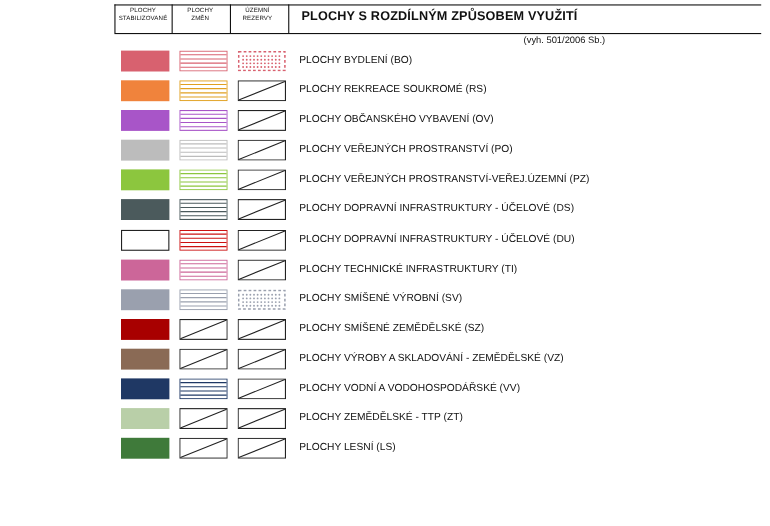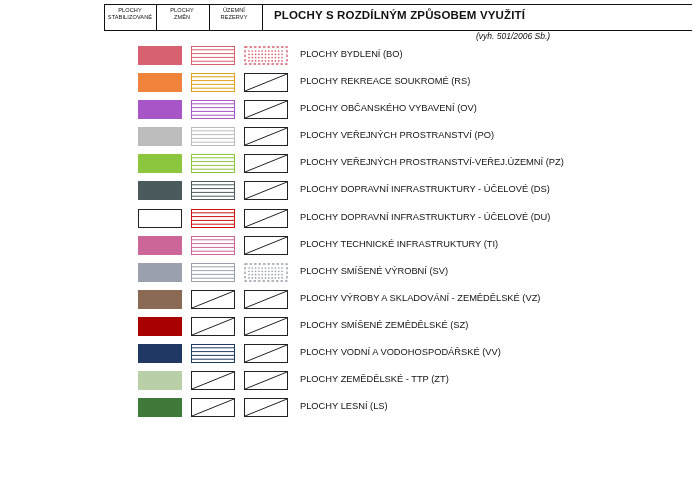--- a/index.html
+++ b/index.html
@@ -85,32 +85,30 @@
     font-weight: bold;
     letter-spacing: .15px;
     color: #111;
     white-space: nowrap;
   }
   .hdr-sub {
     position: absolute;
     left: 476px;
     top: 31px;
     font-size: 8.5px;
-    font-style: italic;
     color: #111;
     white-space: nowrap;
   }
 
   
   .rows {
     position: absolute;
     left: 0;
     top: 42px;
     width: 656px;
-    margin-left: 28px;
   }
   .row {
     position: relative;
     height: 27.1px;
   }
   .swatch {
     position: absolute;
     top: 4px;
     width: 44px;
     height: 19px;
@@ -376,42 +374,42 @@
             <circle cx="21.5" cy="14.9" r="0.85" fill="#9aa0ae"></circle>
             <circle cx="24.8" cy="14.9" r="0.85" fill="#9aa0ae"></circle>
             <circle cx="28.1" cy="14.9" r="0.85" fill="#9aa0ae"></circle>
             <circle cx="31.4" cy="14.9" r="0.85" fill="#9aa0ae"></circle>
             <circle cx="34.7" cy="14.9" r="0.85" fill="#9aa0ae"></circle>
             <circle cx="38.0" cy="14.9" r="0.85" fill="#9aa0ae"></circle>
           </svg></div>
         <div class="label">PLOCHY SMÍŠENÉ VÝROBNÍ (SV)</div>
       </div>
       <div class="row">
+        <div class="swatch sw1" style="background:#a80000;"></div>
+        <div class="swatch sw2"><svg width="44" height="19" viewBox="0 0 44 19">
+            <rect x="0.5" y="0.5" width="43" height="18" fill="#fff" stroke="#222" stroke-width="1"></rect>
+            <line x1="1" y1="18" x2="43" y2="1" stroke="#222" stroke-width="1"></line>
+          </svg></div>
+        <div class="swatch sw3"><svg width="44" height="19" viewBox="0 0 44 19">
+            <rect x="0.5" y="0.5" width="43" height="18" fill="#fff" stroke="#222" stroke-width="1"></rect>
+            <line x1="1" y1="18" x2="43" y2="1" stroke="#222" stroke-width="1"></line>
+          </svg></div>
+        <div class="label">PLOCHY SMÍŠENÉ ZEMĚDĚLSKÉ (SZ)</div>
+      </div>
+      <div class="row">
         <div class="swatch sw1" style="background:#8a6a55;"></div>
         <div class="swatch sw2"><svg width="44" height="19" viewBox="0 0 44 19">
             <rect x="0.5" y="0.5" width="43" height="18" fill="#fff" stroke="#222" stroke-width="1"></rect>
             <line x1="1" y1="18" x2="43" y2="1" stroke="#222" stroke-width="1"></line>
           </svg></div>
         <div class="swatch sw3"><svg width="44" height="19" viewBox="0 0 44 19">
             <rect x="0.5" y="0.5" width="43" height="18" fill="#fff" stroke="#222" stroke-width="1"></rect>
             <line x1="1" y1="18" x2="43" y2="1" stroke="#222" stroke-width="1"></line>
           </svg></div>
         <div class="label">PLOCHY VÝROBY A SKLADOVÁNÍ - ZEMĚDĚLSKÉ (VZ)</div>
-      </div>
-      <div class="row">
-        <div class="swatch sw1" style="background:#a80000;"></div>
-        <div class="swatch sw2"><svg width="44" height="19" viewBox="0 0 44 19">
-            <rect x="0.5" y="0.5" width="43" height="18" fill="#fff" stroke="#222" stroke-width="1"></rect>
-            <line x1="1" y1="18" x2="43" y2="1" stroke="#222" stroke-width="1"></line>
-          </svg></div>
-        <div class="swatch sw3"><svg width="44" height="19" viewBox="0 0 44 19">
-            <rect x="0.5" y="0.5" width="43" height="18" fill="#fff" stroke="#222" stroke-width="1"></rect>
-            <line x1="1" y1="18" x2="43" y2="1" stroke="#222" stroke-width="1"></line>
-          </svg></div>
-        <div class="label">PLOCHY SMÍŠENÉ ZEMĚDĚLSKÉ (SZ)</div>
       </div>
       <div class="row">
         <div class="swatch sw1" style="background:#1f3864;"></div>
         <div class="swatch sw2"><svg width="44" height="19" viewBox="0 0 44 19">
             <rect x="0.5" y="0.5" width="43" height="18" fill="#fff" stroke="#1f3864" stroke-width="1"></rect>
             <line x1="1" y1="3.8" x2="43" y2="3.8" stroke="#1f3864" stroke-width="1"></line>
             <line x1="1" y1="7.6" x2="43" y2="7.6" stroke="#1f3864" stroke-width="1"></line>
             <line x1="1" y1="11.4" x2="43" y2="11.4" stroke="#1f3864" stroke-width="1"></line>
             <line x1="1" y1="15.2" x2="43" y2="15.2" stroke="#1f3864" stroke-width="1"></line>
           </svg></div>

